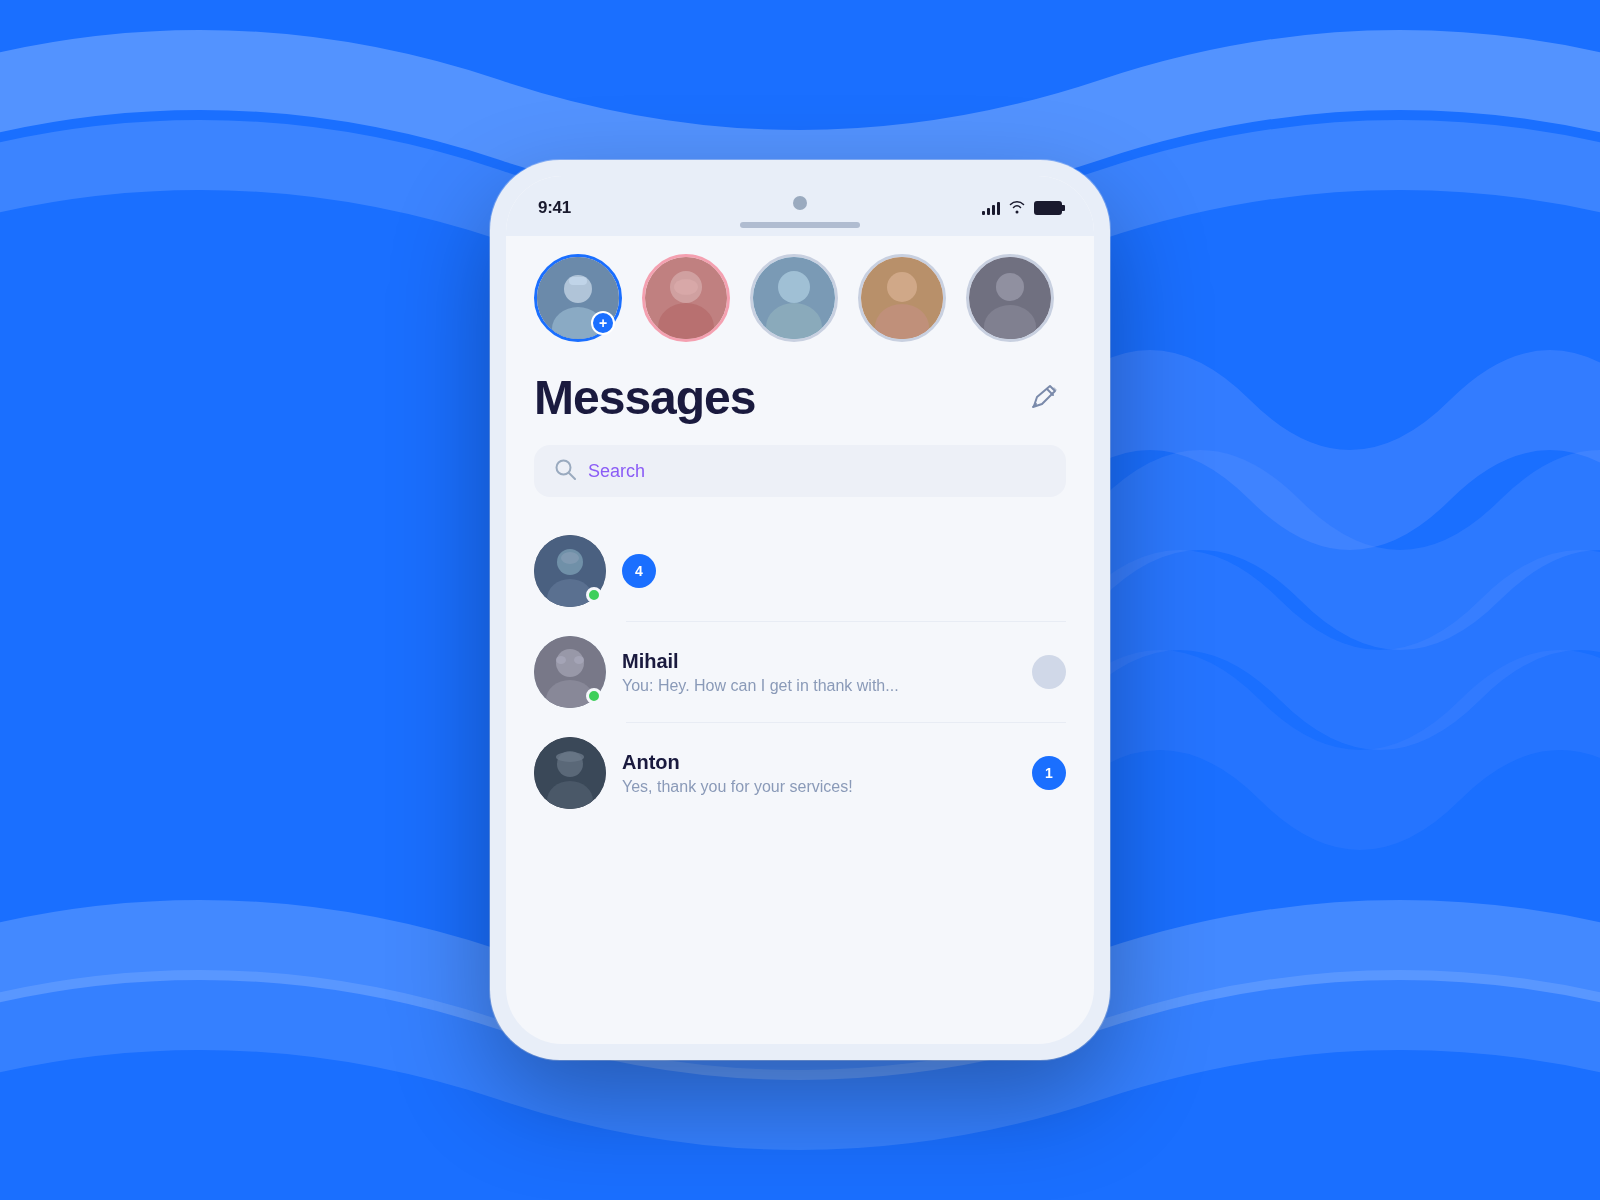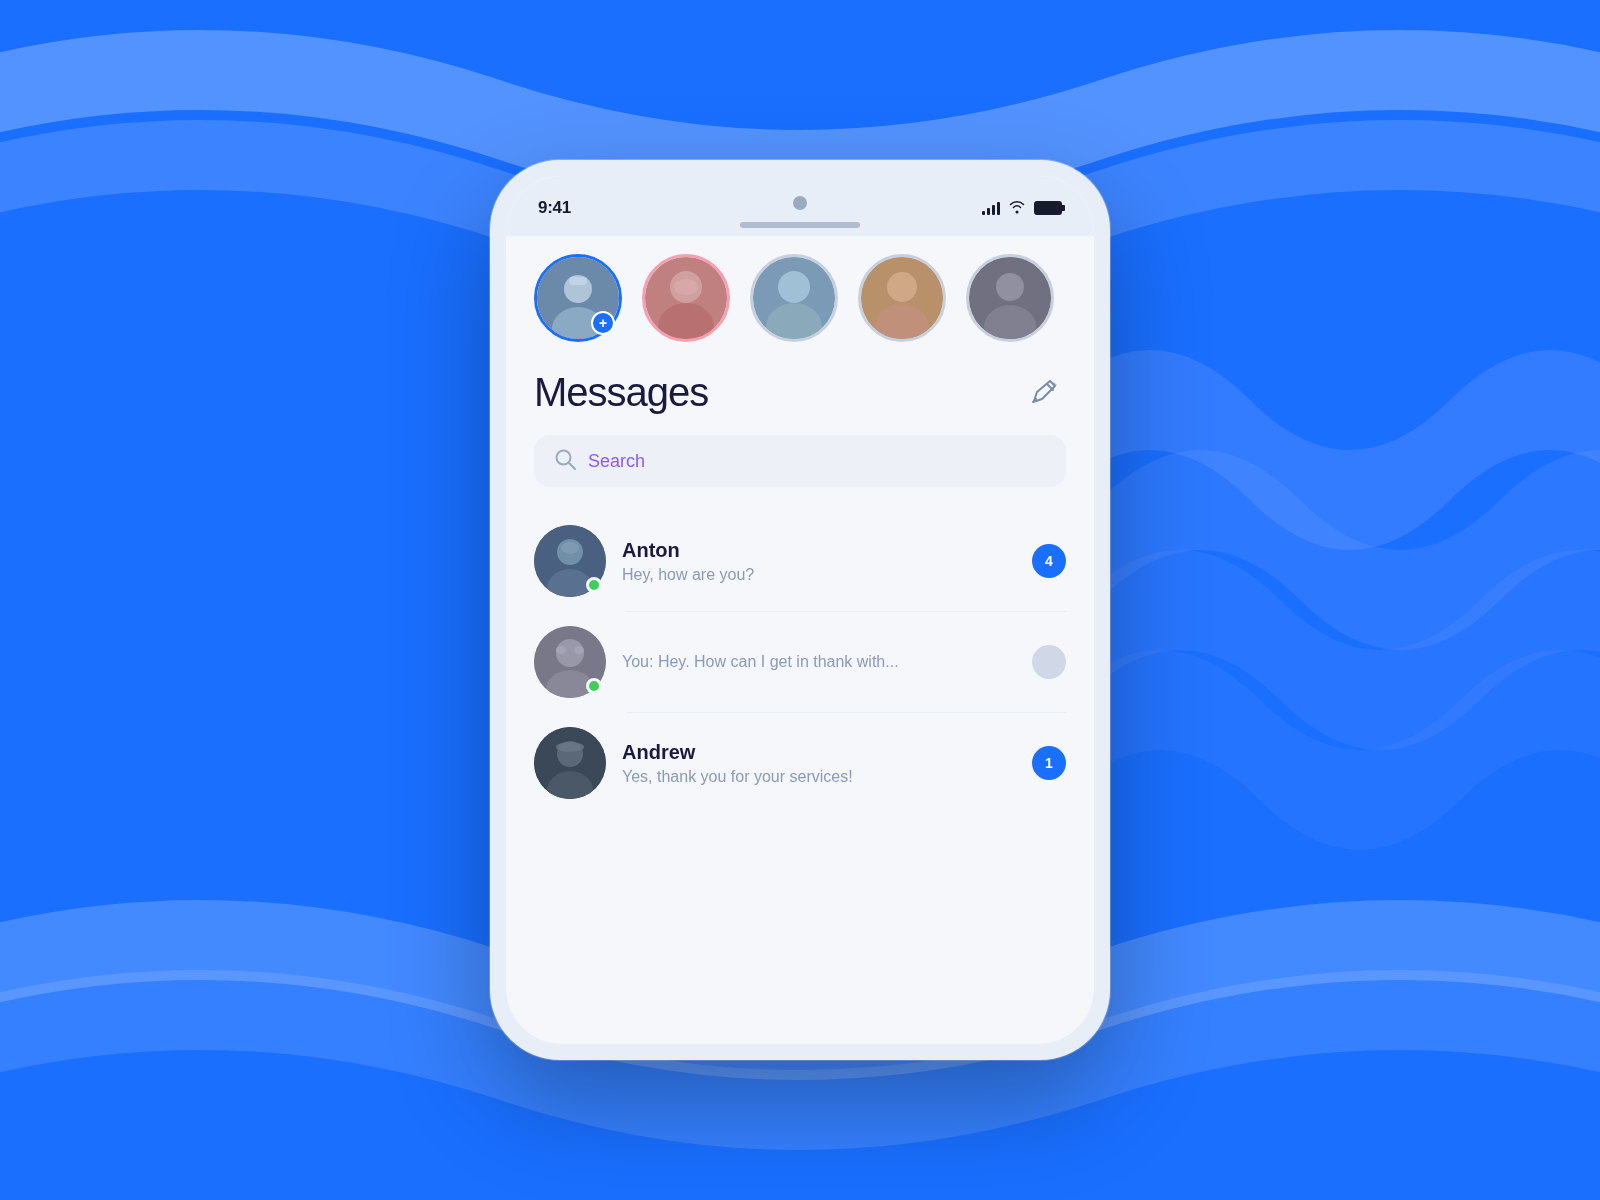--- a/index.html
+++ b/index.html
@@ -197,22 +197,22 @@
 
     
     .messages-header {
       display: flex;
       align-items: center;
       justify-content: space-between;
       padding: 8px 28px 20px;
     }
 
     .messages-title {
-      font-size: 40px;
-      font-weight: 400;
+      font-size: 48px;
+      font-weight: 700;
       color: #1a1a3e;
       letter-spacing: -1px;
     }
 
     .compose-btn {
       width: 44px;
       height: 44px;
       display: flex;
       align-items: center;
       justify-content: center;
@@ -459,64 +459,61 @@
             <div class="msg-avatar">
               <div class="msg-avatar-inner" style="background:linear-gradient(145deg,#4a5870,#6a7888);">
                 <svg width="72" height="72" viewBox="0 0 72 72">
                   <rect width="72" height="72" rx="36" fill="#4a6080"></rect>
                   <ellipse cx="36" cy="27" rx="13" ry="13" fill="#7090a8"></ellipse>
                   <ellipse cx="36" cy="64" rx="23" ry="20" fill="#5a7090"></ellipse>
                   <ellipse cx="36" cy="23" rx="9" ry="6" fill="#8aa0b8" opacity="0.6"></ellipse>
                 </svg>
               </div>
               <div class="online-dot"></div>
-            </div>
-            <div class="msg-content">
-              <div class="msg-name">Anton</div>
-              <div class="msg-preview">Hey, how are you?</div>
             </div>
             <div class="msg-badge">4</div>
           </div>
 
           <div style="height:1px;background:#e8ecf4;margin:0 28px 0 120px;"></div>
 
           <div class="message-item">
             <div class="msg-avatar">
               <div class="msg-avatar-inner" style="background:linear-gradient(145deg,#7a8090,#9aaab8);">
                 <svg width="72" height="72" viewBox="0 0 72 72">
                   <rect width="72" height="72" rx="36" fill="#787888"></rect>
                   <ellipse cx="36" cy="27" rx="14" ry="14" fill="#9898a8"></ellipse>
                   <ellipse cx="36" cy="64" rx="24" ry="20" fill="#888898"></ellipse>
                   <ellipse cx="27" cy="24" rx="5" ry="4" fill="#aaaabc" opacity="0.7"></ellipse>
                   <ellipse cx="45" cy="24" rx="5" ry="4" fill="#aaaabc" opacity="0.7"></ellipse>
                 </svg>
               </div>
               <div class="online-dot"></div>
             </div>
             <div class="msg-content">
+              <div class="msg-name">Mihail</div>
               <div class="msg-preview">You: Hey. How can I get in thank with...</div>
             </div>
             <div class="msg-badge-empty"></div>
           </div>
 
           <div style="height:1px;background:#e8ecf4;margin:0 28px 0 120px;"></div>
 
           <div class="message-item">
             <div class="msg-avatar">
               <div class="msg-avatar-inner" style="background:linear-gradient(145deg,#3a4050,#5a6070);">
                 <svg width="72" height="72" viewBox="0 0 72 72">
                   <rect width="72" height="72" rx="36" fill="#3a4858"></rect>
                   <ellipse cx="36" cy="27" rx="13" ry="13" fill="#5a6878"></ellipse>
                   <ellipse cx="36" cy="64" rx="23" ry="20" fill="#4a5868"></ellipse>
                   <ellipse cx="36" cy="20" rx="14" ry="5" fill="#6a7888" opacity="0.8"></ellipse>
                 </svg>
               </div>
             </div>
             <div class="msg-content">
-              <div class="msg-name">Andrew</div>
+              <div class="msg-name">Anton</div>
               <div class="msg-preview">Yes, thank you for your services!</div>
             </div>
             <div class="msg-badge">1</div>
           </div>
 
         </div>
       </div>
     </div>
   </div>
 </div>

